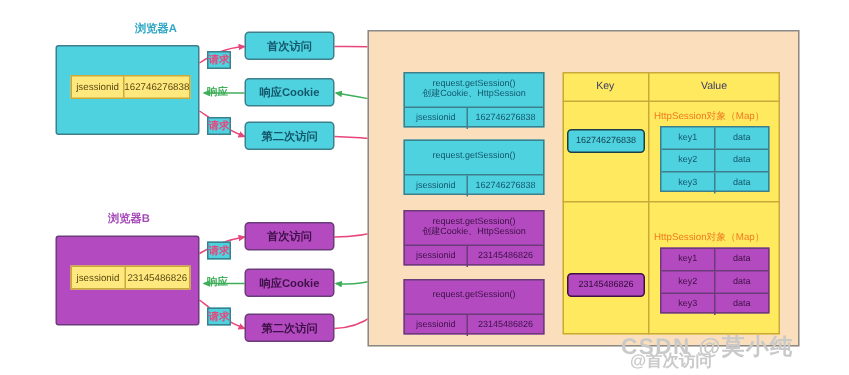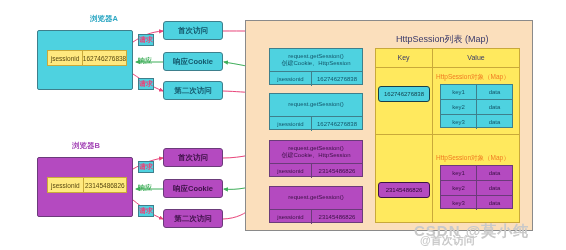--- a/index.html
+++ b/index.html
@@ -217,21 +217,20 @@
   <div class="req p" style="left:269px;top:186px;width:94px;height:37px;">
     <div class="head single">
       <span>request.getSession()</span>
     </div>
     <div class="row">
       <div class="k">jsessionid</div>
       <div class="v">23145486826</div>
     </div>
   </div>
 
-  <div class="map-title" style="left:396px;top:33px;">HttpSession列表 (Map)</div>
 
   <div class="maplist" style="left:375px;top:48px;width:145px;height:175px;"></div>
 
   <div class="map-hdr" style="left:375px;top:48px;width:145px;height:20px;">
     <div class="c" style="width:57px;">Key</div>
     <div class="c" style="width:88px;">Value</div>
   </div>
   <div class="vsplit" style="left:432px;top:48px;height:175px;"></div>
   <div class="hsplit" style="left:375px;top:134px;width:145px;"></div>
 

